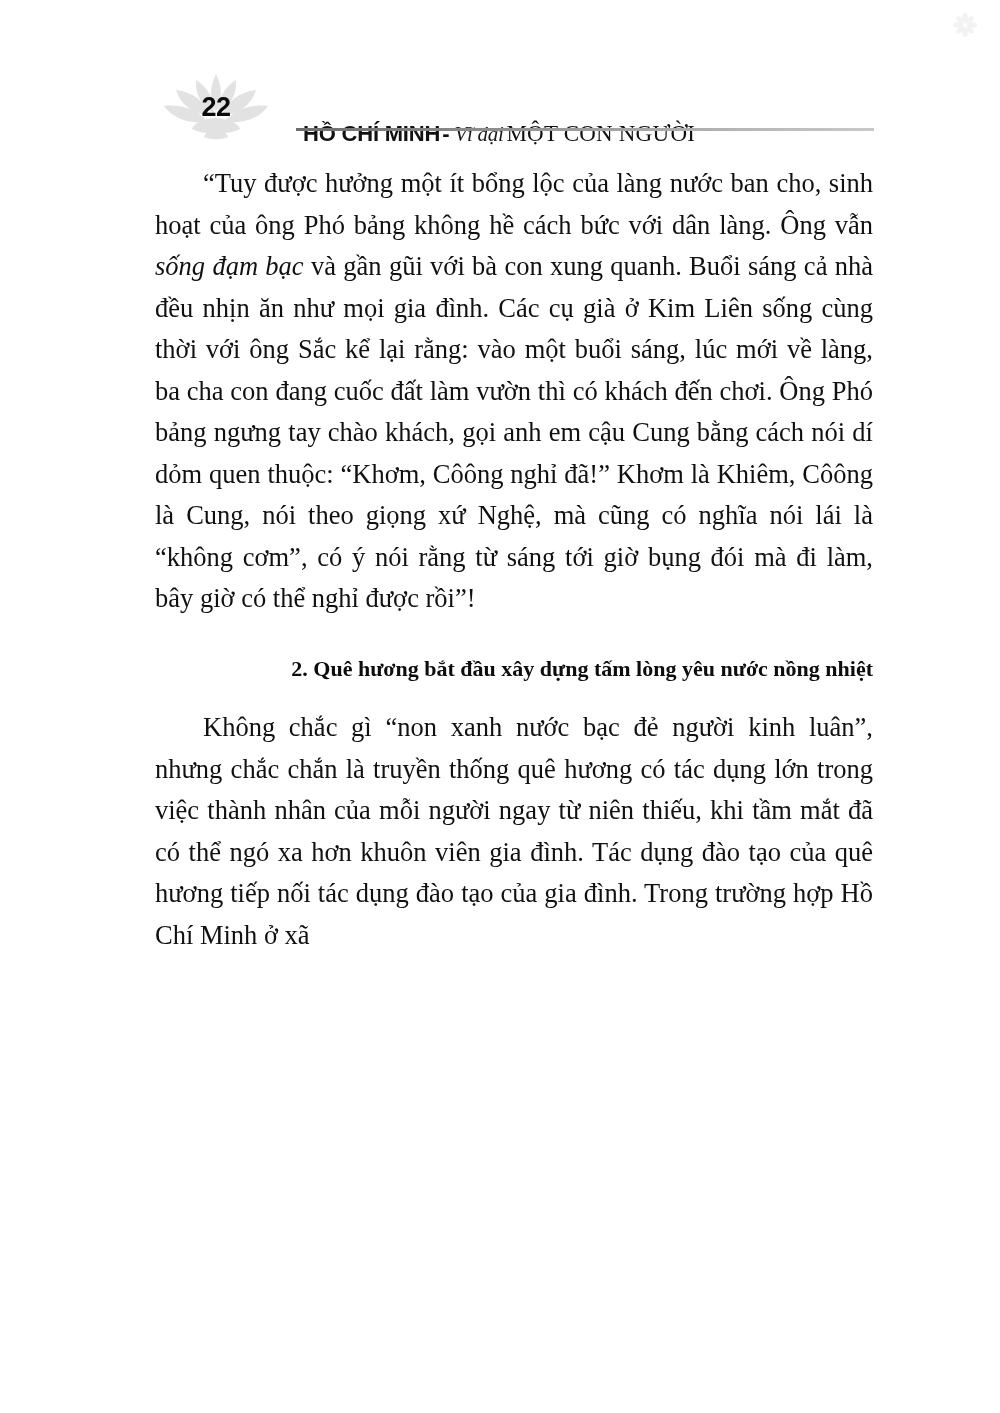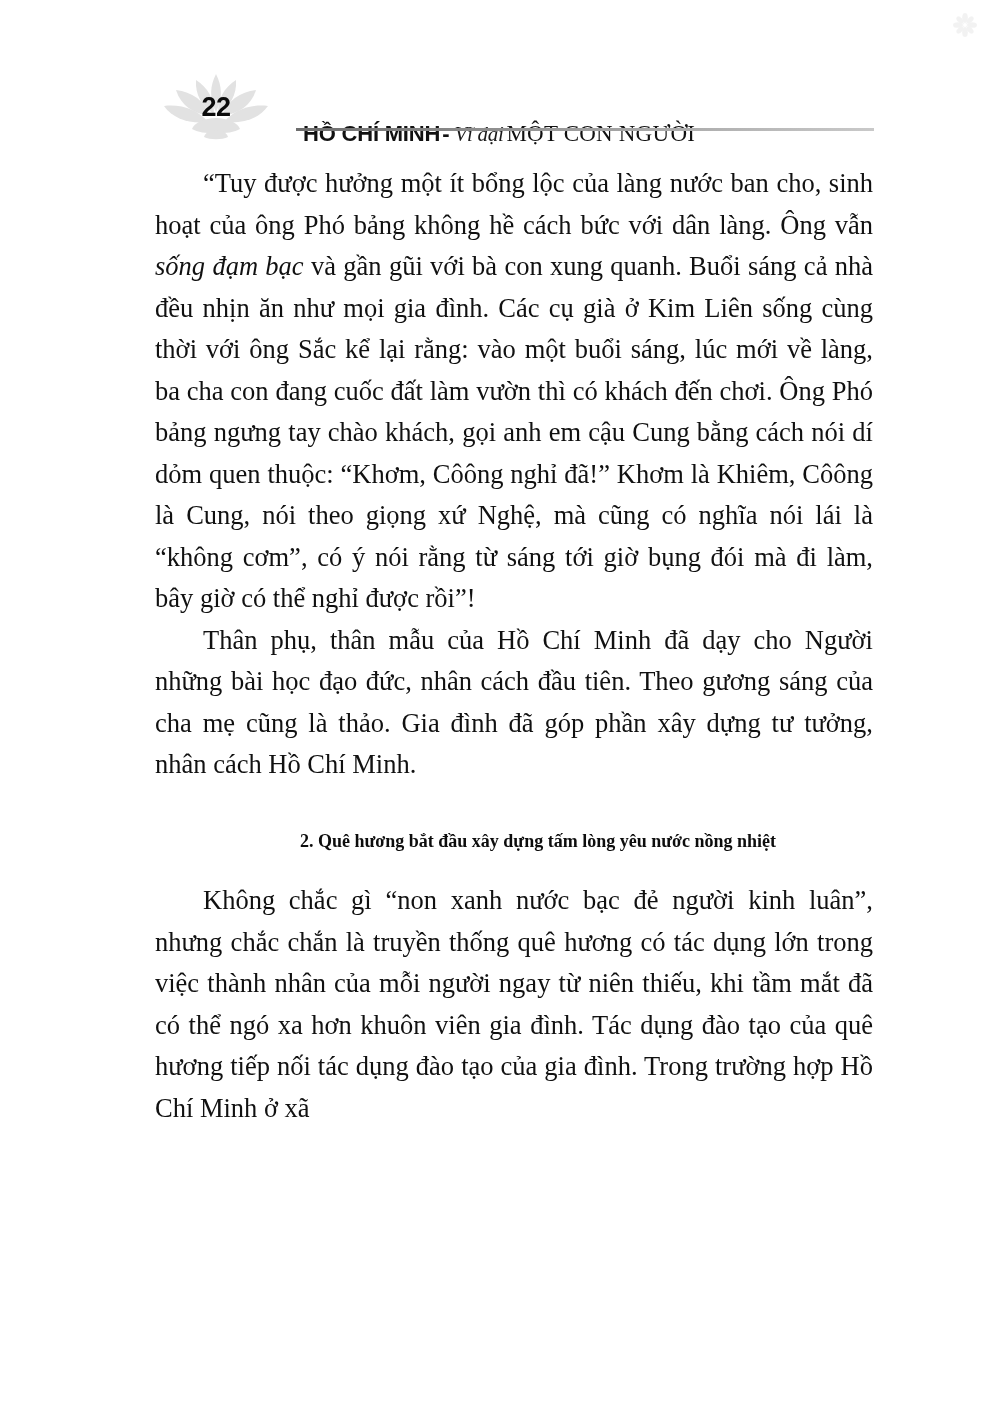--- a/index.html
+++ b/index.html
@@ -130,26 +130,26 @@
     text-indent: 0;
   }
   .para + .para {
     margin-top: 0;
     font-family: Liberation Serif, serif;
   }
   .para em {
     font-style: italic;
   }
   .section-heading {
-    margin: 35px 0 18px 0;
-    font-size: 18px;
+    margin: 28px 0 18px 0;
+    font-size: 22px;
     line-height: 41.5px;
     font-weight: bold;
     text-indent: 48px;
-    text-align: center;
+    text-align: right;
     color: #0d0d0d;
   }
 </style>
 </head>
 <body>
 
 <div class="page">
 
   <div class="corner-ornament">
     <svg viewBox="0 0 40 40" width="26" height="26" aria-hidden="true">
@@ -192,21 +192,20 @@
     </div>
 
     <div class="header-rule"></div>
   </div>
 
   <div class="body-col">
 
 
     <p class="para indent"><span>“Tuy được hưởng một ít bổng lộc của làng nước ban cho, sinh hoạt của ông Phó bảng không hề cách bức với dân làng. Ông vẫn </span><em>sống đạm bạc</em><span> và gần gũi với bà con xung quanh. Buổi sáng cả nhà đều nhịn ăn như mọi gia đình. Các cụ già ở Kim Liên sống cùng thời với ông Sắc kể lại rằng: vào một buổi sáng, lúc mới về làng, ba cha con đang cuốc đất làm vườn thì có khách đến chơi. Ông Phó bảng ngưng tay chào khách, gọi anh em cậu Cung bằng cách nói dí dỏm quen thuộc: “Khơm, Côông nghỉ đã!” Khơm là Khiêm, Côông là Cung, nói theo giọng xứ Nghệ, mà cũng có nghĩa nói lái là “không cơm”, có ý nói rằng từ sáng tới giờ bụng đói mà đi làm, bây giờ có thể nghỉ được rồi”!</span></p>
 
-    <p class="para indent">Thân phụ, thân mẫu của Hồ Chí Minh đã dạy cho Người những bài học đạo đức, nhân cách đầu tiên. Theo gương sáng của cha mẹ cũng là thảo. Gia đình đã góp phần xây dựng tư tưởng, nhân cách Hồ Chí Minh.</p>
 
     <h2 class="section-heading">2. Quê hương bắt đầu xây dựng tấm lòng yêu nước nồng nhiệt</h2>
 
     <p class="para indent">Không chắc gì “non xanh nước bạc đẻ người kinh luân”, nhưng chắc chắn là truyền thống quê hương có tác dụng lớn trong việc thành nhân của mỗi người ngay từ niên thiếu, khi tầm mắt đã có thể ngó xa hơn khuôn viên gia đình. Tác dụng đào tạo của quê hương tiếp nối tác dụng đào tạo của gia đình. Trong trường hợp Hồ Chí Minh ở xã</p>
 
   </div>
 
 </div>
 
 </body></html>

